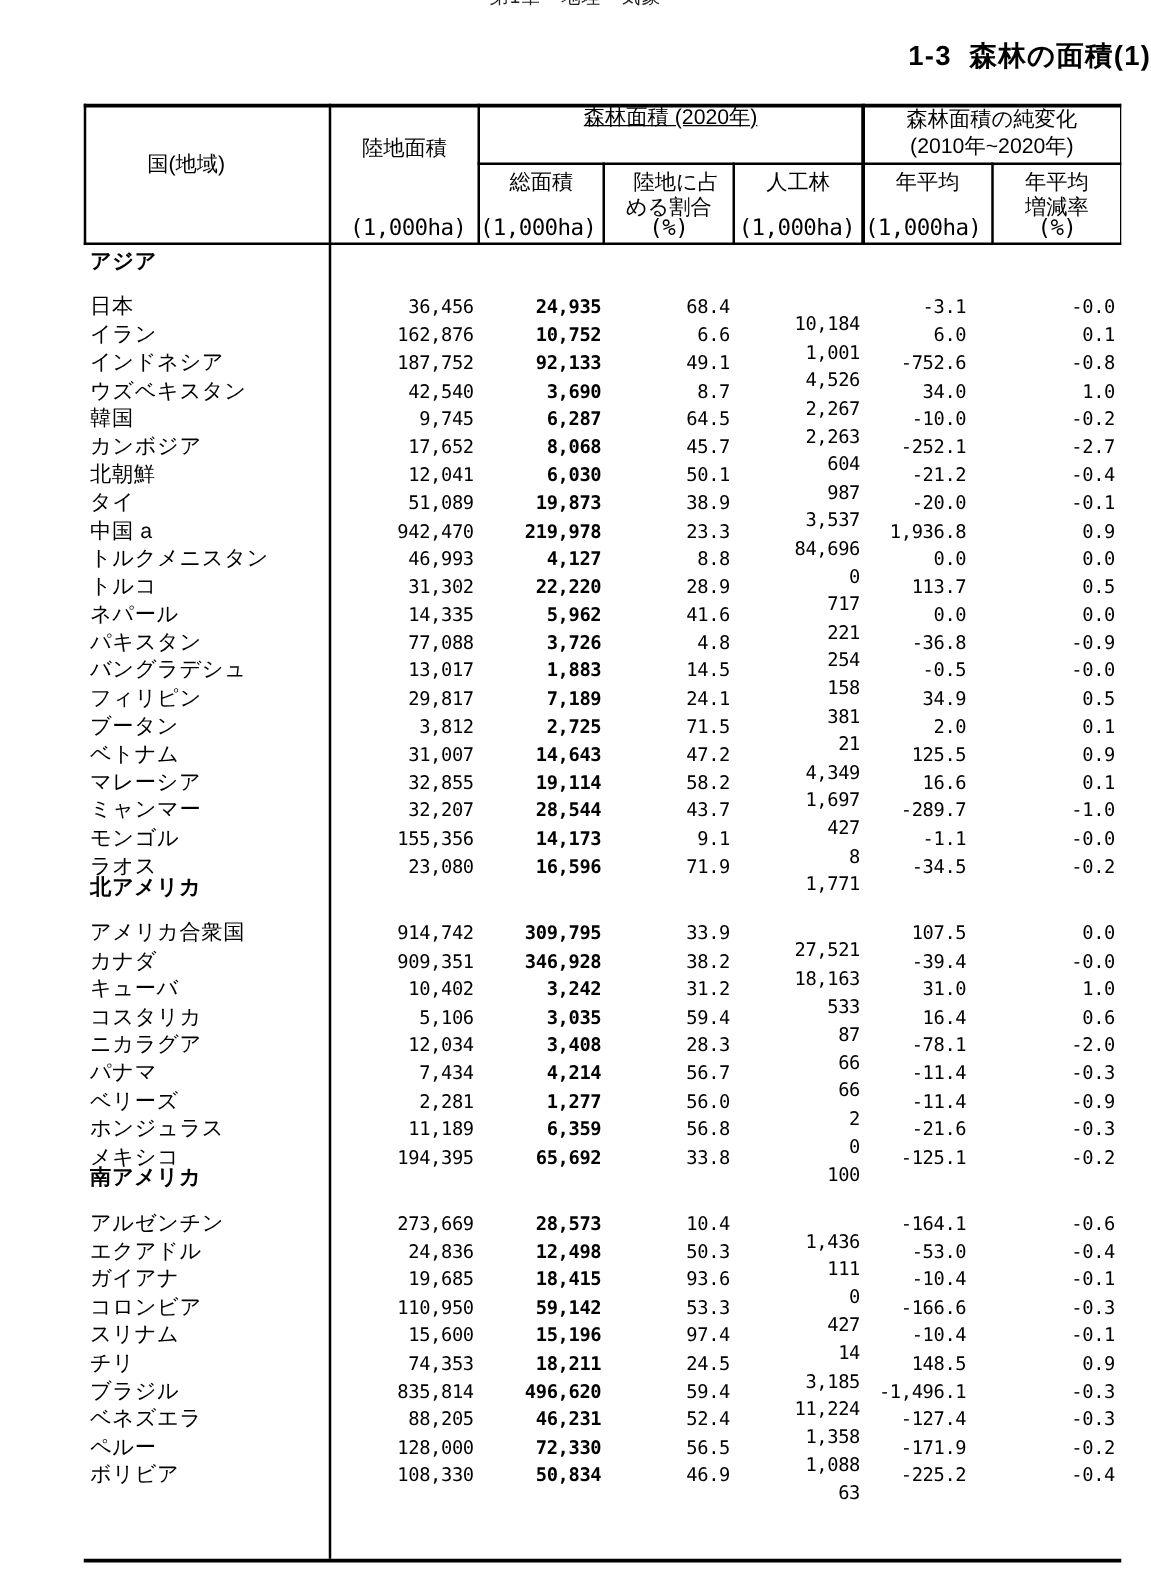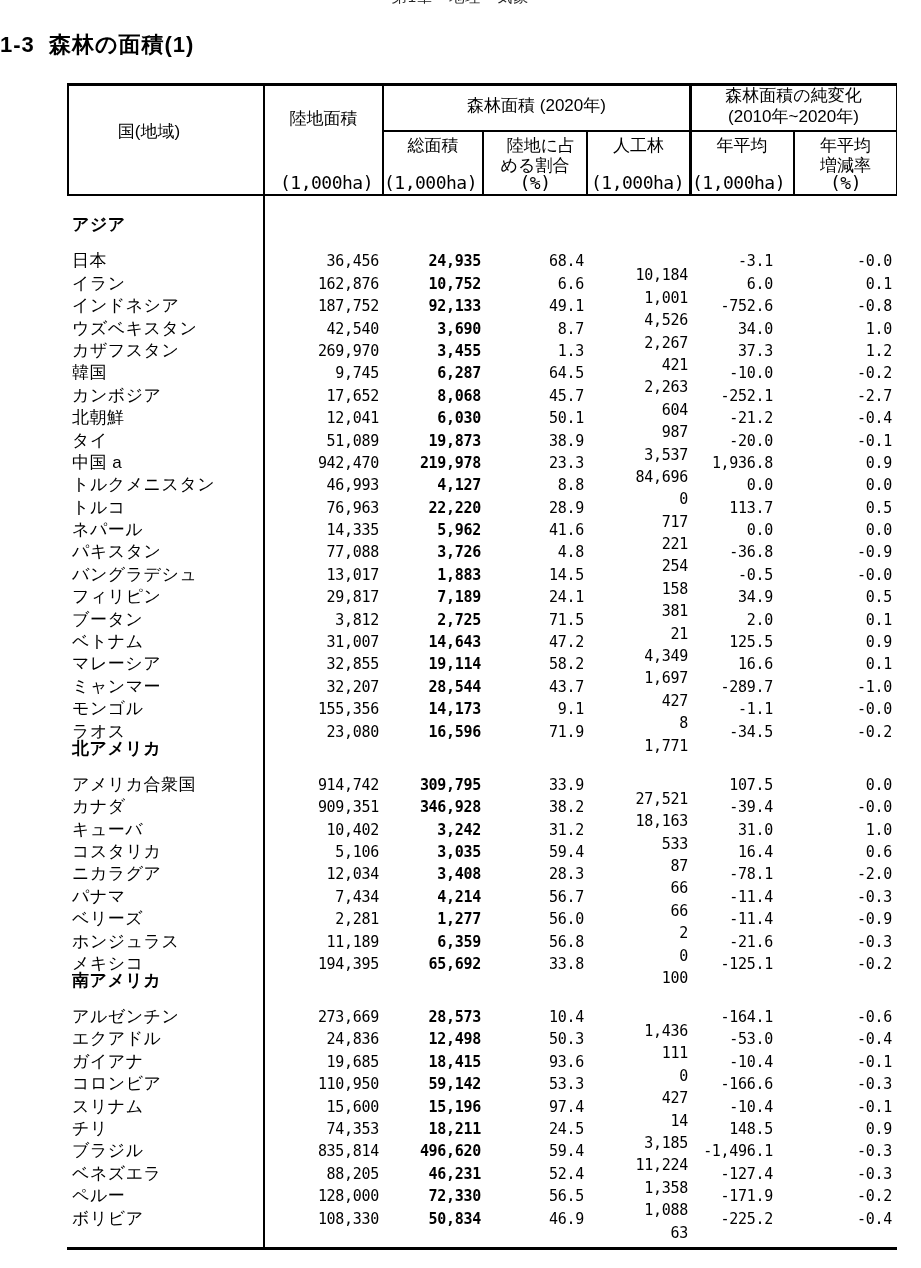--- a/index.html
+++ b/index.html
@@ -6,31 +6,31 @@
   .page{
     position:relative;width:921px;height:1268px;background:#ffffff;
     overflow:hidden;color:#000;
     font-family:"Liberation Sans","DejaVu Sans",sans-serif;
   }
   .top-caption{
     position:absolute;top:-12px;left:0;width:921px;text-align:center;
     font-size:15px;color:#222;letter-spacing:1px;white-space:pre;
   }
   .title{
-    position:absolute;top:30px;left:0;width:921px;text-align:left;
+    position:absolute;top:30px;left:0;width:921px;text-align:right;
     font-size:22px;font-weight:bold;letter-spacing:1px;white-space:pre;
   }
   .tablewrap{position:absolute;left:67px;top:83px;width:830px;height:1169px;}
   .hline,.vline{position:absolute;background:#000;}
   
   .hc{position:absolute;line-height:21px;font-size:17px;text-align:center;white-space:pre;}
   .unit{font-size:18px;font-family:"DejaVu Sans Mono","Liberation Mono",monospace;letter-spacing:-0.5px;}
   .u-right{text-align:right;}
   
-  .tbody{position:absolute;left:0;top:113px;width:830px;padding-top:18px;}
+  .tbody{position:absolute;left:0;top:113px;width:830px;padding-top:2px;}
   .row{
     display:grid;
     grid-template-columns:197px 119px 100px 104px 103px 104px 103px;
     height:22.4px;align-items:center;
   }
   .row.gap{margin-top:8.4px;}
   .c{font-family:"DejaVu Sans Mono","Liberation Mono",monospace;
      font-size:15px;text-align:right;letter-spacing:-0.3px;line-height:22px;}
   .c0{font-family:"Liberation Sans","DejaVu Sans",sans-serif;
       font-size:17px;text-align:left;padding-left:5px;letter-spacing:0.5px;white-space:pre;}
@@ -47,21 +47,21 @@
 
 <div class="page">
 
   <div class="top-caption">第1章　地理・気象</div>
   <div class="title">1-3  森林の面積(1)</div>
 
   <div class="tablewrap">
 
     <div class="hc" style="left:0;top:38px;width:164px;">国(地域)</div>
     <div class="hc" style="left:197px;top:25px;width:119px;">陸地面積</div>
-    <div class="hc" style="left:316px;top:12px;width:307px;">森林面積 (2020年)</div>
+    <div class="hc" style="left:316px;top:0;width:307px;text-decoration:underline;">森林面積 (2020年)</div>
     <div class="hc" style="left:623px;top:2px;width:207px;">森林面積の純変化</div>
     <div class="hc" style="left:623px;top:23px;width:207px;">(2010年~2020年)</div>
     <div class="hc" style="left:316px;top:52px;width:100px;">総面積</div>
     <div class="hc" style="left:416px;top:52px;width:116px;">陸地に占</div>
     <div class="hc" style="left:416px;top:72px;width:104px;">める割合</div>
     <div class="hc" style="left:520px;top:52px;width:103px;">人工林</div>
     <div class="hc" style="left:623px;top:52px;width:104px;">年平均</div>
     <div class="hc" style="left:727px;top:52px;width:103px;">年平均</div>
     <div class="hc" style="left:727px;top:72px;width:103px;">増減率</div>
 
@@ -106,29 +106,20 @@
         <div class="row">
           <div class="c c0">ウズベキスタン</div>
           <div class="c c1">42,540</div>
           <div class="c c2">3,690</div>
           <div class="c c3">8.7</div>
           <div class="c c4">2,267</div>
           <div class="c c5">34.0</div>
           <div class="c c6">1.0</div>
         </div>
         <div class="row">
-          <div class="c c0">カザフスタン</div>
-          <div class="c c1">269,970</div>
-          <div class="c c2">3,455</div>
-          <div class="c c3">1.3</div>
-          <div class="c c4">421</div>
-          <div class="c c5">37.3</div>
-          <div class="c c6">1.2</div>
-        </div>
-        <div class="row">
           <div class="c c0">韓国</div>
           <div class="c c1">9,745</div>
           <div class="c c2">6,287</div>
           <div class="c c3">64.5</div>
           <div class="c c4">2,263</div>
           <div class="c c5">-10.0</div>
           <div class="c c6">-0.2</div>
         </div>
         <div class="row">
           <div class="c c0">カンボジア</div>
@@ -170,21 +161,21 @@
           <div class="c c0">トルクメニスタン</div>
           <div class="c c1">46,993</div>
           <div class="c c2">4,127</div>
           <div class="c c3">8.8</div>
           <div class="c c4">0</div>
           <div class="c c5">0.0</div>
           <div class="c c6">0.0</div>
         </div>
         <div class="row">
           <div class="c c0">トルコ</div>
-          <div class="c c1">76,963</div>
+          <div class="c c1">31,302</div>
           <div class="c c2">22,220</div>
           <div class="c c3">28.9</div>
           <div class="c c4">717</div>
           <div class="c c5">113.7</div>
           <div class="c c6">0.5</div>
         </div>
         <div class="row">
           <div class="c c0">ネパール</div>
           <div class="c c1">14,335</div>
           <div class="c c2">5,962</div>

